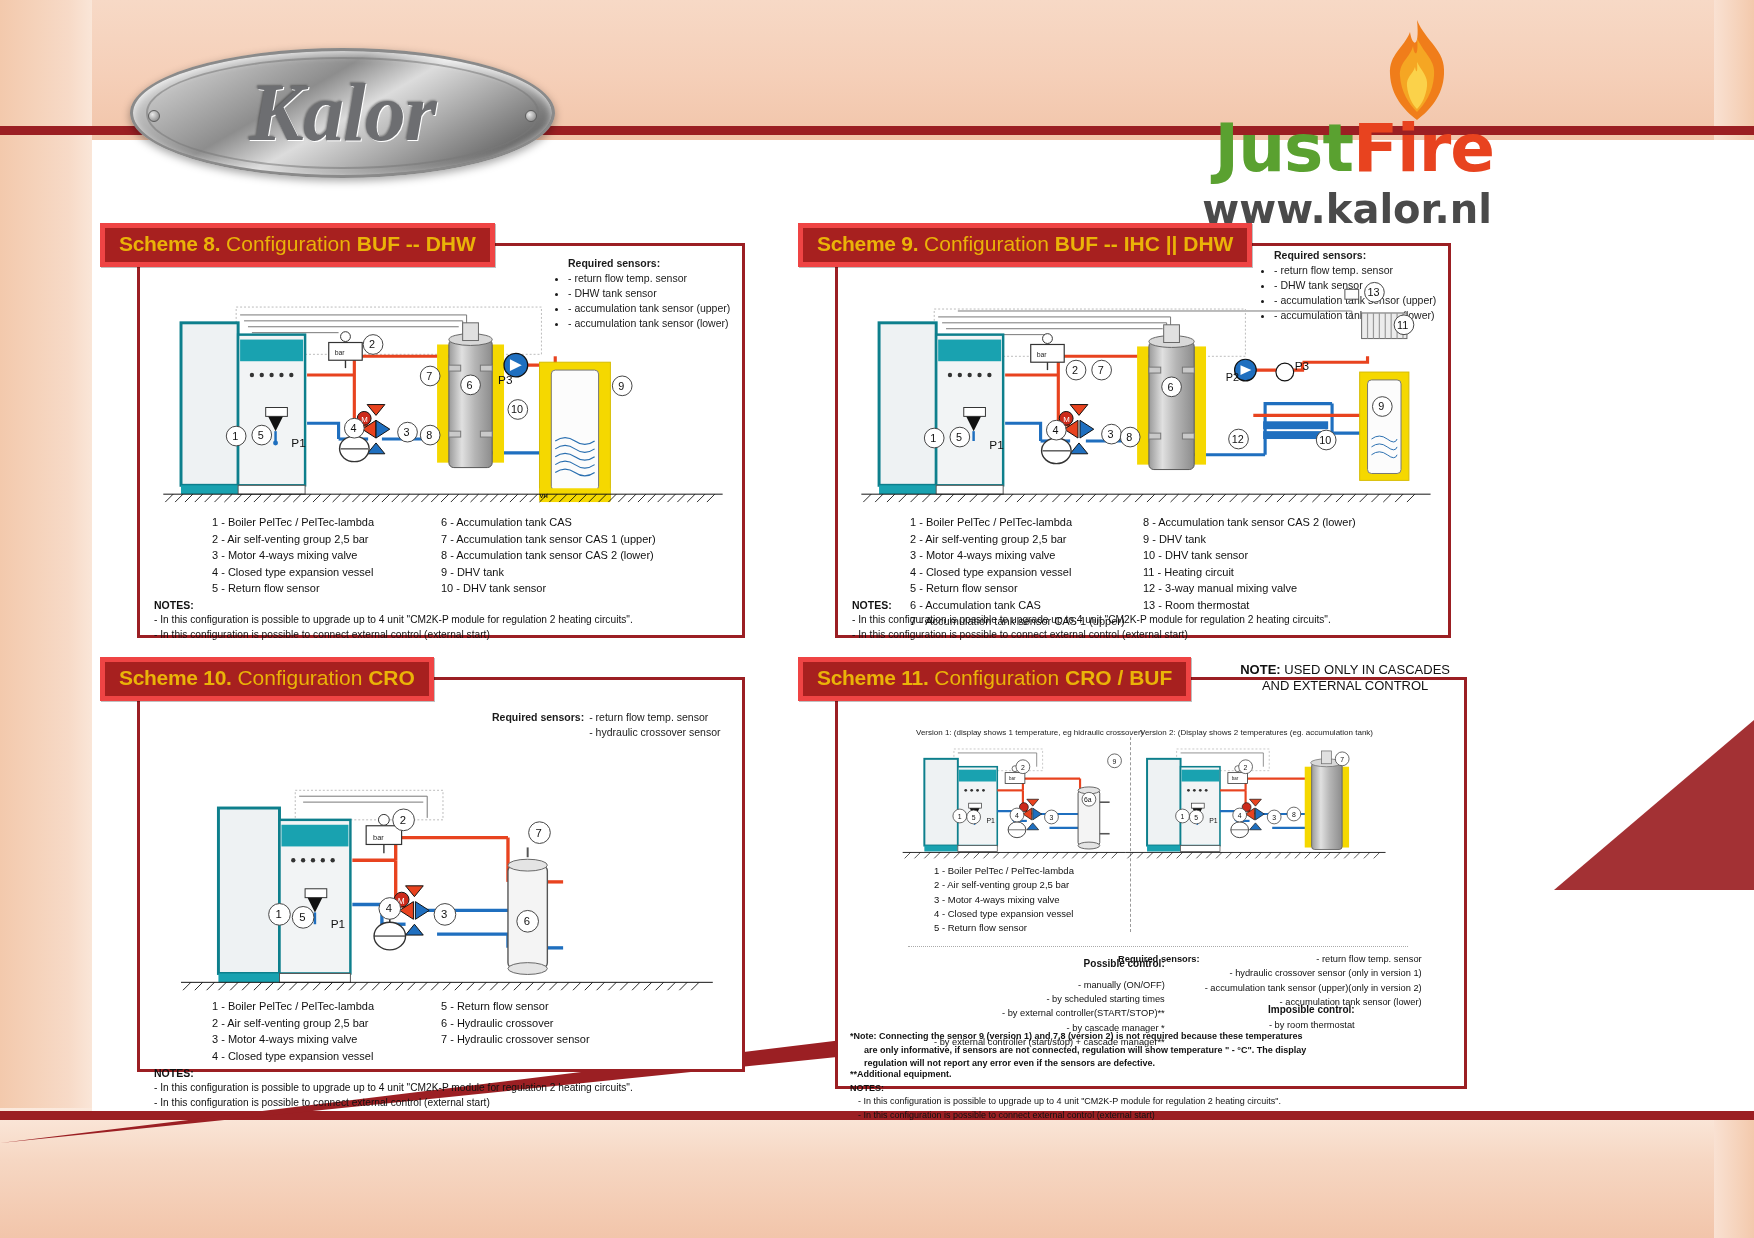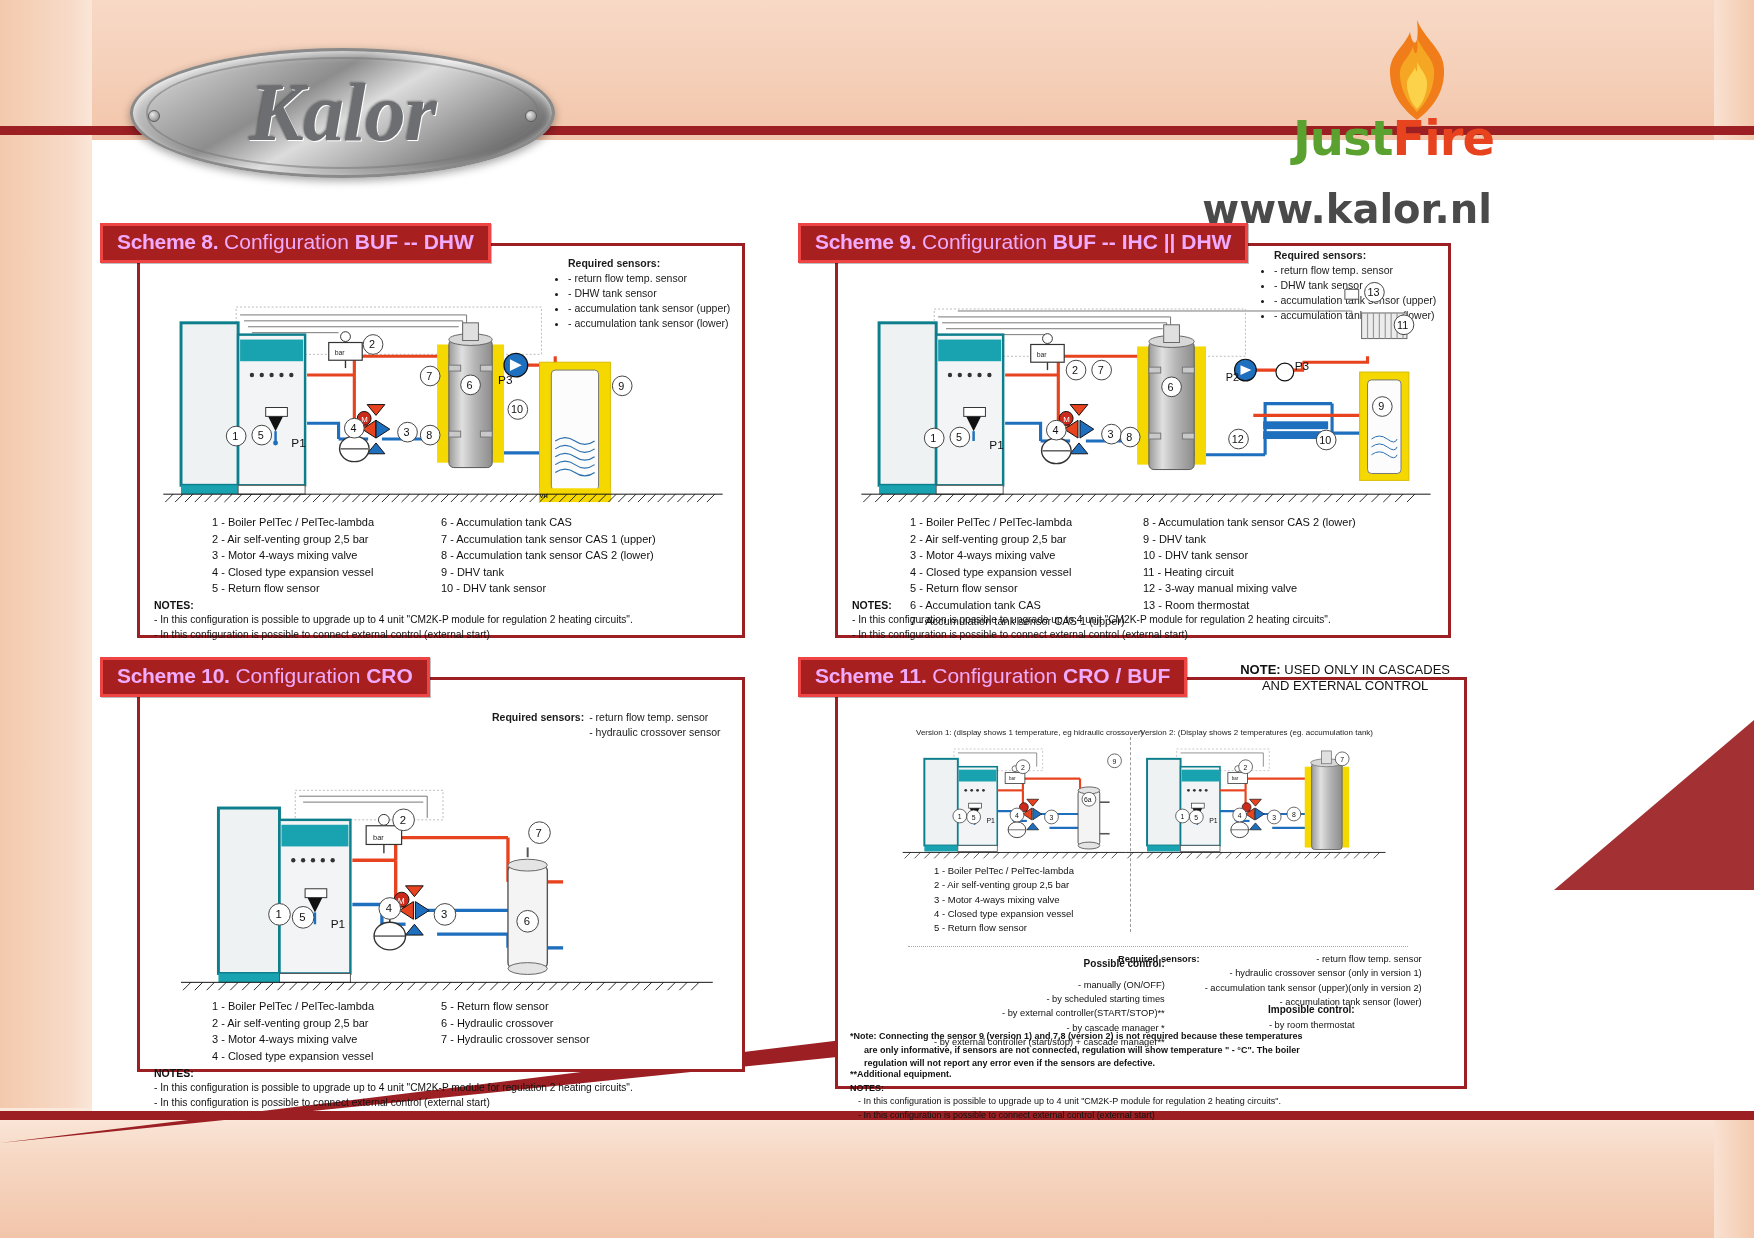--- a/index.html
+++ b/index.html
@@ -84,21 +84,21 @@
     display: flex; align-items: center; justify-content: center;
     font-family: "Liberation Serif", serif;
     font-style: italic; font-weight: 700;
     font-size: 82px; letter-spacing: -1px;
     color: #6d6e71;
     text-shadow: 1px 1px 0 #fff, -1px -1px 2px rgba(0,0,0,.35);
   }
 
   .justfire {
     position: absolute; right: 260px; top: 110px;
-    font-size: 48px; font-weight: 700; letter-spacing: -1px;
+    font-size: 66px; font-weight: 700; letter-spacing: -1px;
     font-family: "DejaVu Sans", sans-serif;
   }
   .jf-just { color: #5aa130; }
   .jf-fire { color: #e8431f; }
   .jf-url {
     position: absolute; right: 262px; top: 186px;
     font-size: 40px; font-weight: 700; color: #4a4a4a;
     font-family: "DejaVu Sans", sans-serif;
   }
   .flame { position: absolute; right: 292px; top: 16px; width: 90px; height: 110px; }
@@ -116,25 +116,25 @@
   #panel-11 { left: 835px;  top: 677px; width: 632px;  height: 412px; }
 
   .panel-spine {
     position: absolute; left: -3px; top: -3px; width: 3px; height: calc(100% + 6px);
     background: #9b1f23;
   }
 
   .scheme-tab {
     position: absolute; left: -40px; top: -23px;
     background: #a7201f;
-    color: #f0abfc;
+    color: #eab308;
     padding: 5px 14px 7px 14px;
     font-size: 21px;
     white-space: nowrap;
-    border: 3px solid #ef4444;
+    border: 5px solid #ef4444;
     box-shadow: 1px 1px 0 rgba(0,0,0,.25);
     line-height: 1.05;
     z-index: 6;
   }
   .scheme-tab .num { font-weight: 700; letter-spacing: -.3px; }
   .scheme-tab .cfg { font-weight: 400; }
   .scheme-tab .val { font-weight: 700; }
 
   .req-sensors {
     position: absolute;
@@ -1146,21 +1146,21 @@
 
   <div class="ctrl-block" style="left:430px; top:322px;">
     <div class="hd">Imposible control:</div>
     <ul>
       <li>- by room thermostat</li>
     </ul>
   </div>
 
   <div class="warn-block" style="left:12px; top:350px; width:592px;">
     <div>*Note: Connecting the sensor 9 (version 1) and 7,8 (version 2) is not required because these temperatures</div>
-    <div style="padding-left:14px;">are only informative, if sensors are not connected, regulation will show temperature  " - °C". The boiler</div>
+    <div style="padding-left:14px;">are only informative, if sensors are not connected, regulation will show temperature  " - °C". The display</div>
     <div style="padding-left:14px;">regulation will not report any error even if the sensors are defective.</div>
   </div>
 
   <div class="notes11" style="left:12px; top:388px;">
     <div style="font-weight:700;">**Additional equipment.</div>
     <div class="hdr">NOTES:</div>
     <ul style="padding-left:8px;">
       <li>- In this configuration is possible to upgrade up to 4 unit "CM2K-P module for regulation 2 heating circuits".</li>
       <li>- In this configuration is possible to connect external control (external start)</li>
     </ul>

